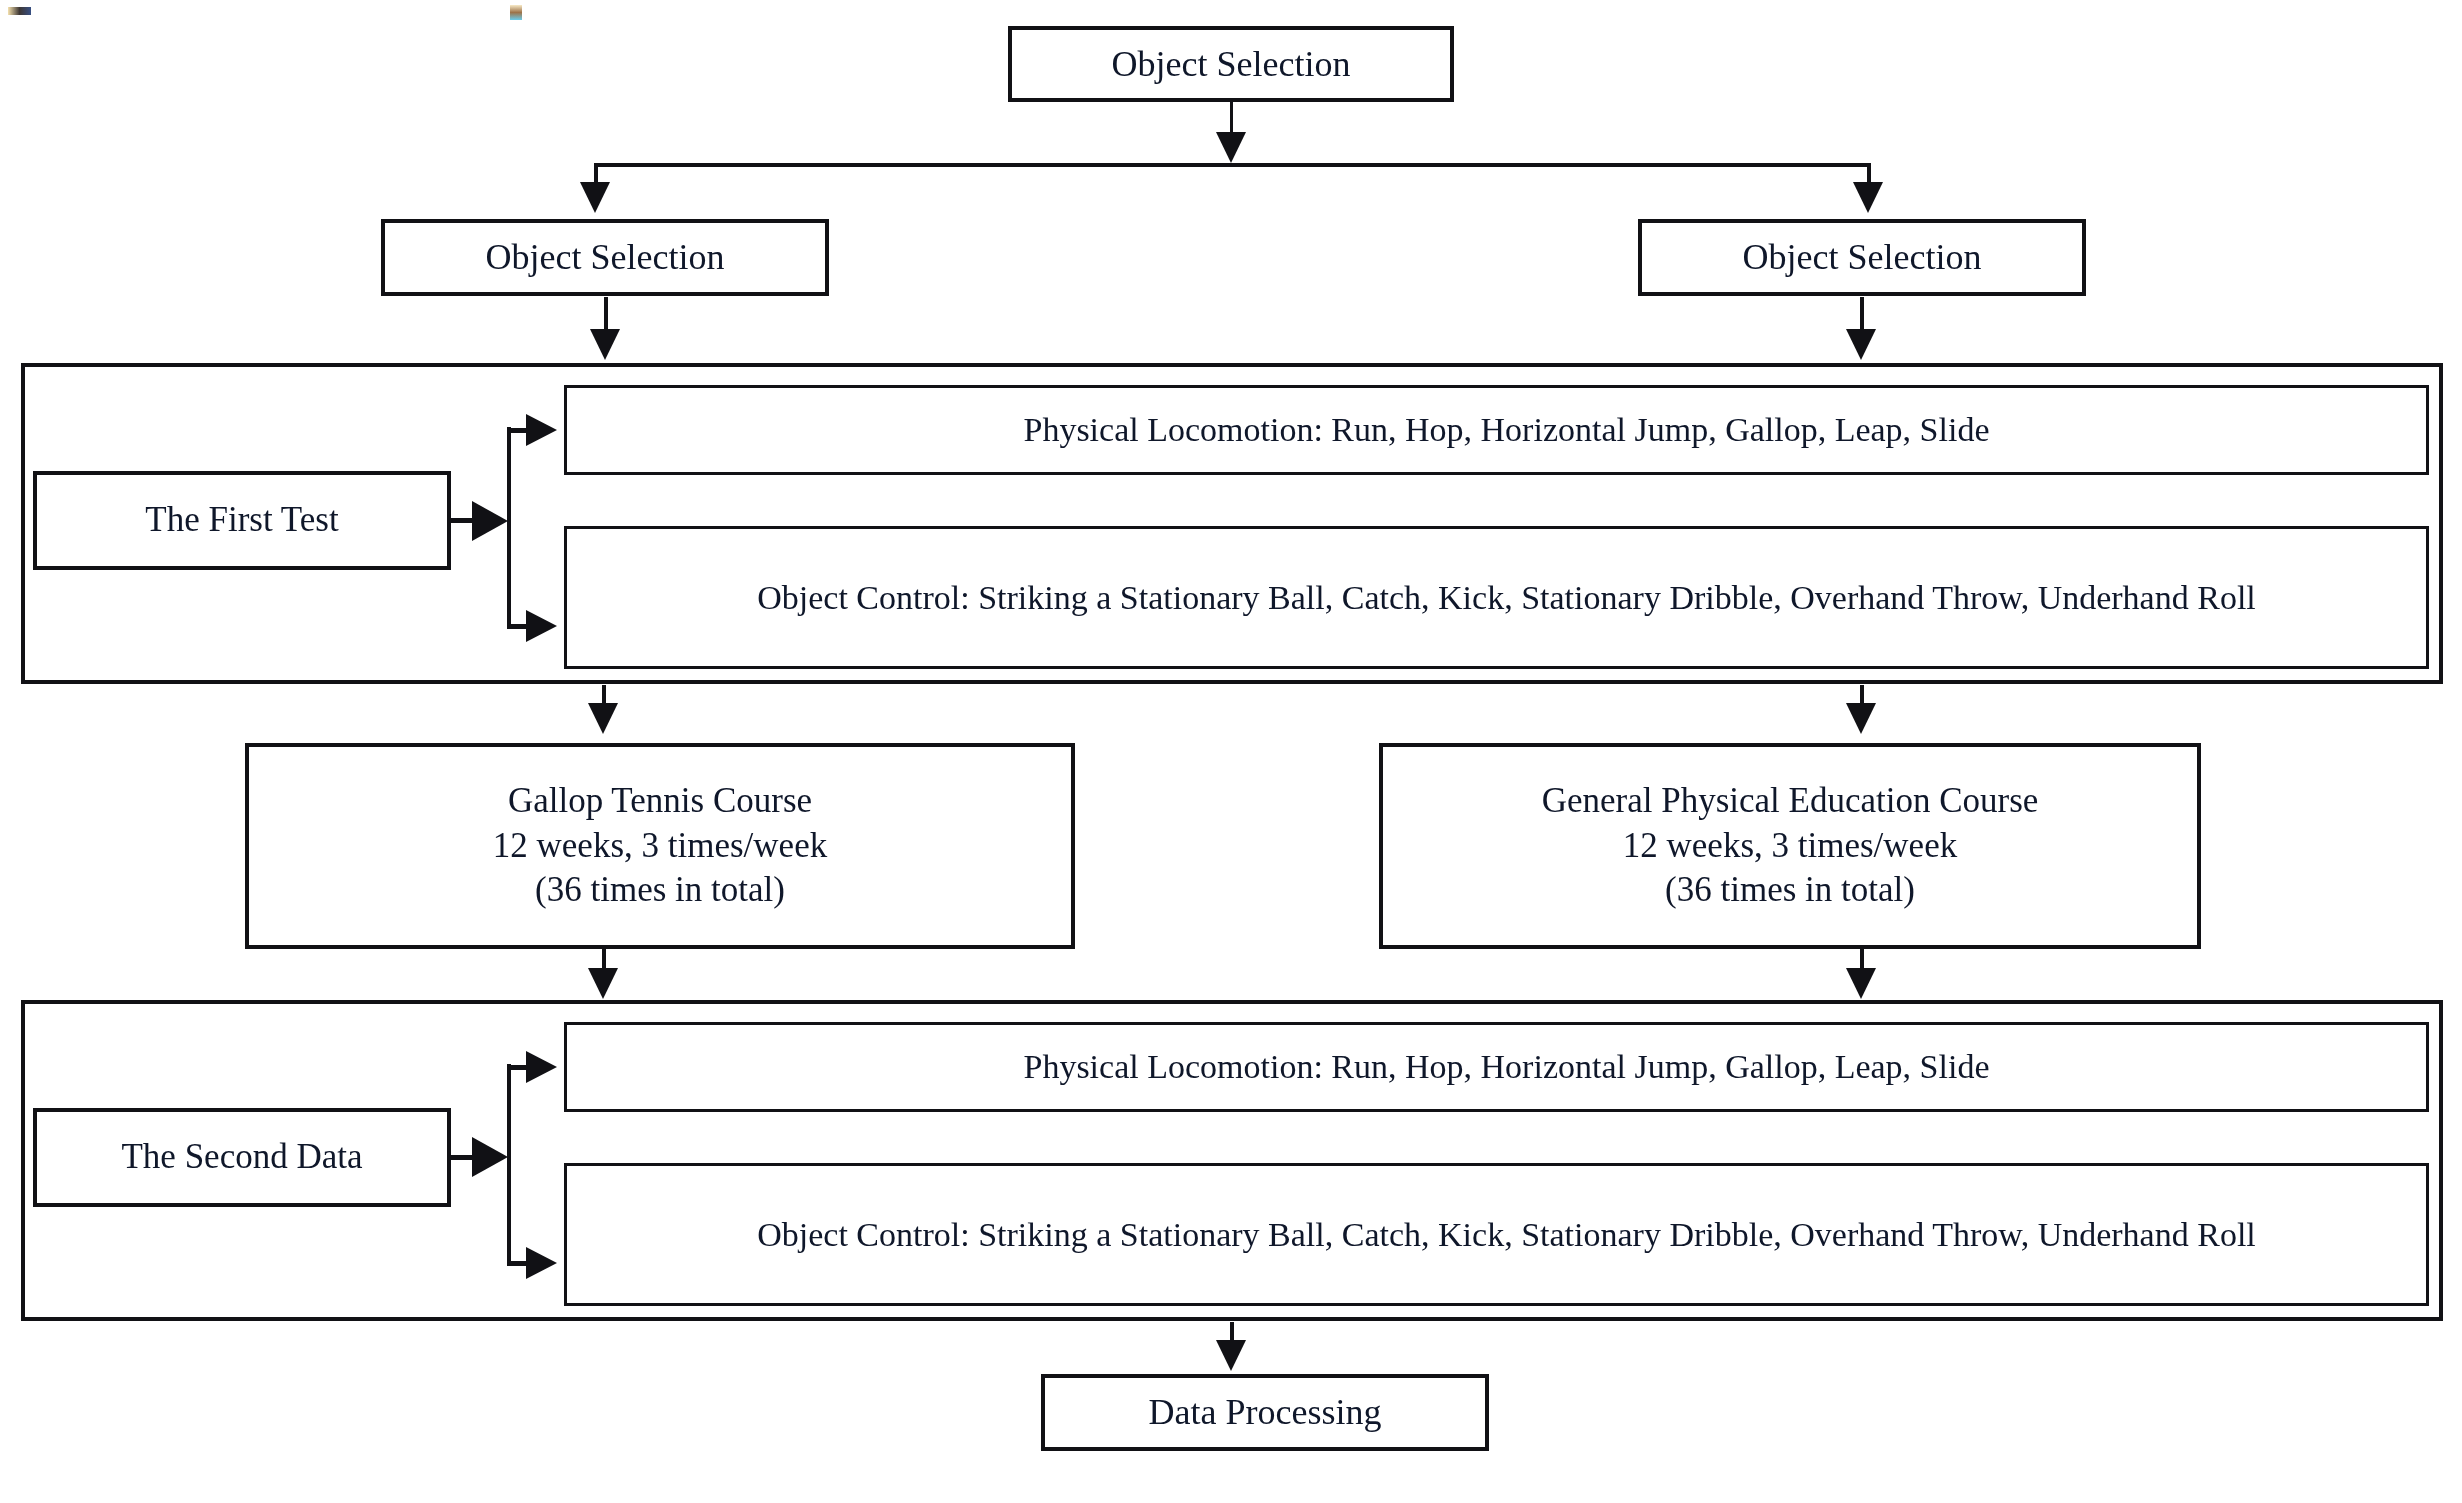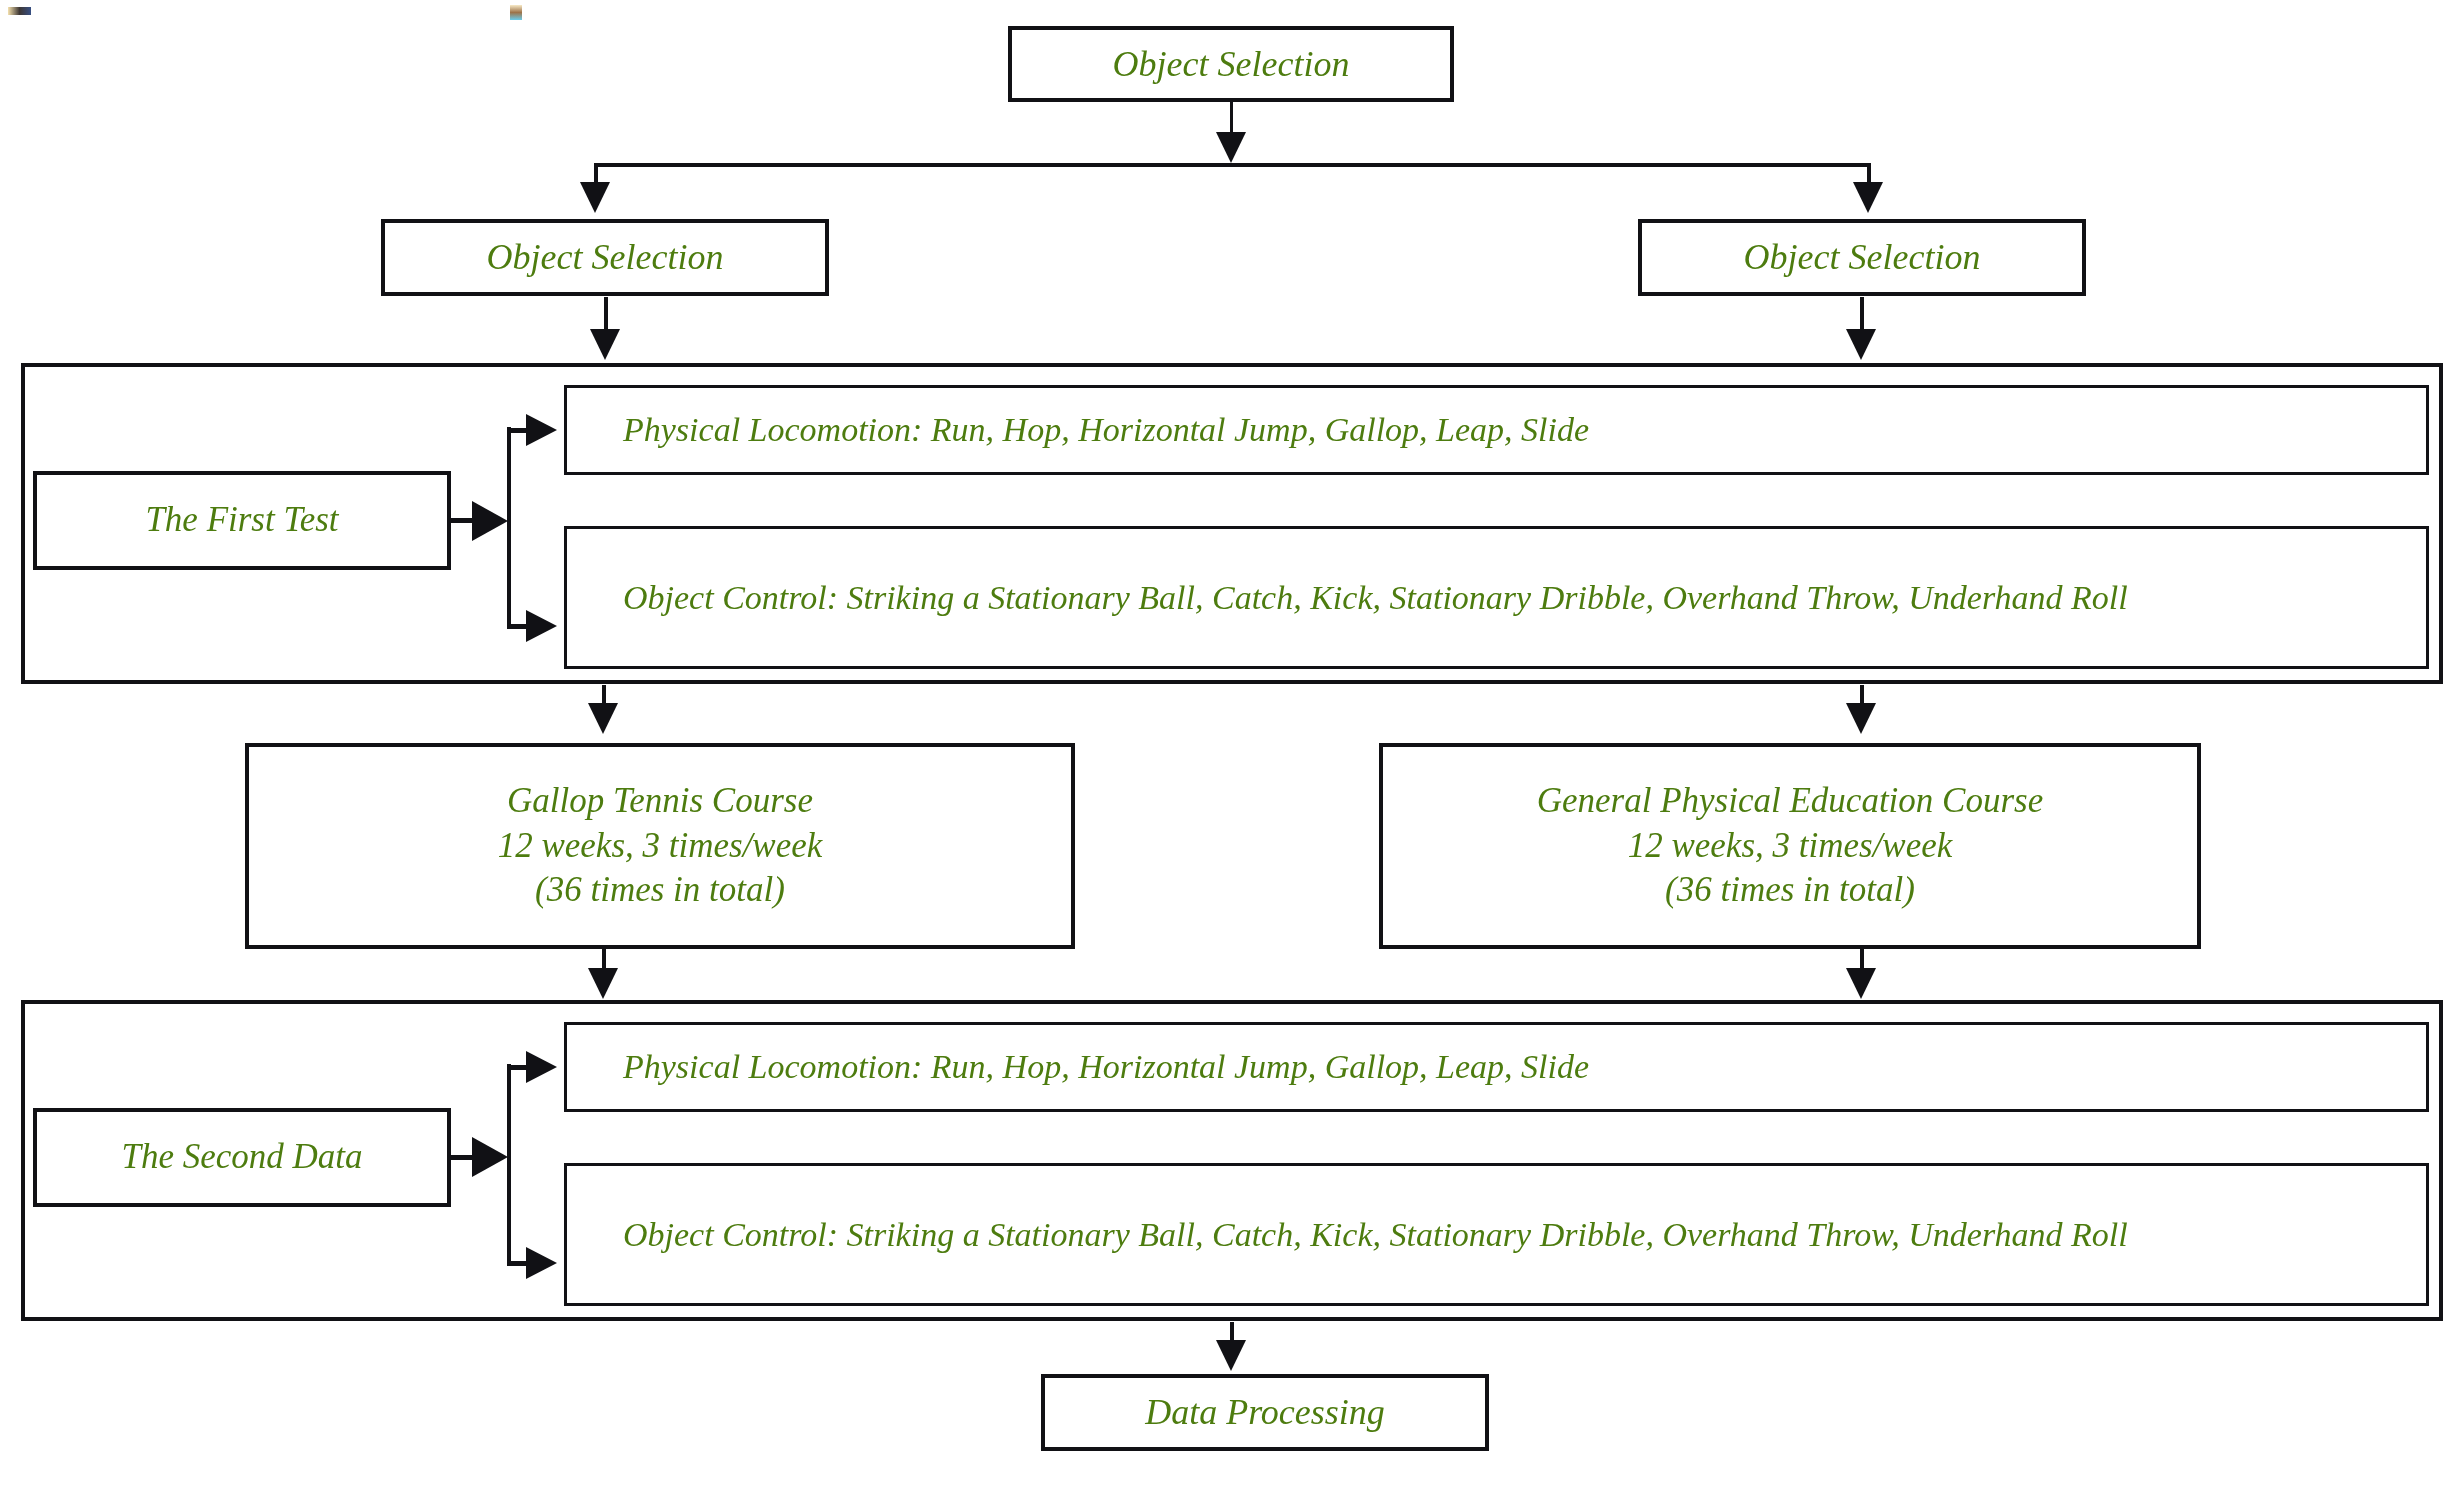--- a/index.html
+++ b/index.html
@@ -6,42 +6,40 @@
     margin: 0;
     padding: 0;
     background: #ffffff;
   }
   #page {
     position: relative;
     width: 2462px;
     height: 1503px;
     background: #ffffff;
     font-family: "Liberation Serif", "DejaVu Serif", serif;
-    color: #4d7c0f;
+    color: #0f172a;
     overflow: hidden;
-    font-style: italic;
   }
 
   
   .box {
     position: absolute;
     box-sizing: border-box;
     border: 4.1px solid #111115;
     background: #ffffff;
     display: flex;
     align-items: center;
     justify-content: center;
     text-align: center;
     line-height: 1.28;
   }
   .box.thin { border-width: 3.3px; }
   .box.left-text {
     justify-content: flex-start;
-    text-align: left;
-    padding-left: 36px;
+    text-align: center;
   }
   .box .txt { display: block; width: 100%; padding: 0 5px; }
   .box.left-text .txt { padding: 0 0 0 20px; }
 
   
   .group {
     position: absolute;
     box-sizing: border-box;
     border: 4.1px solid #111115;
     background: #ffffff;

